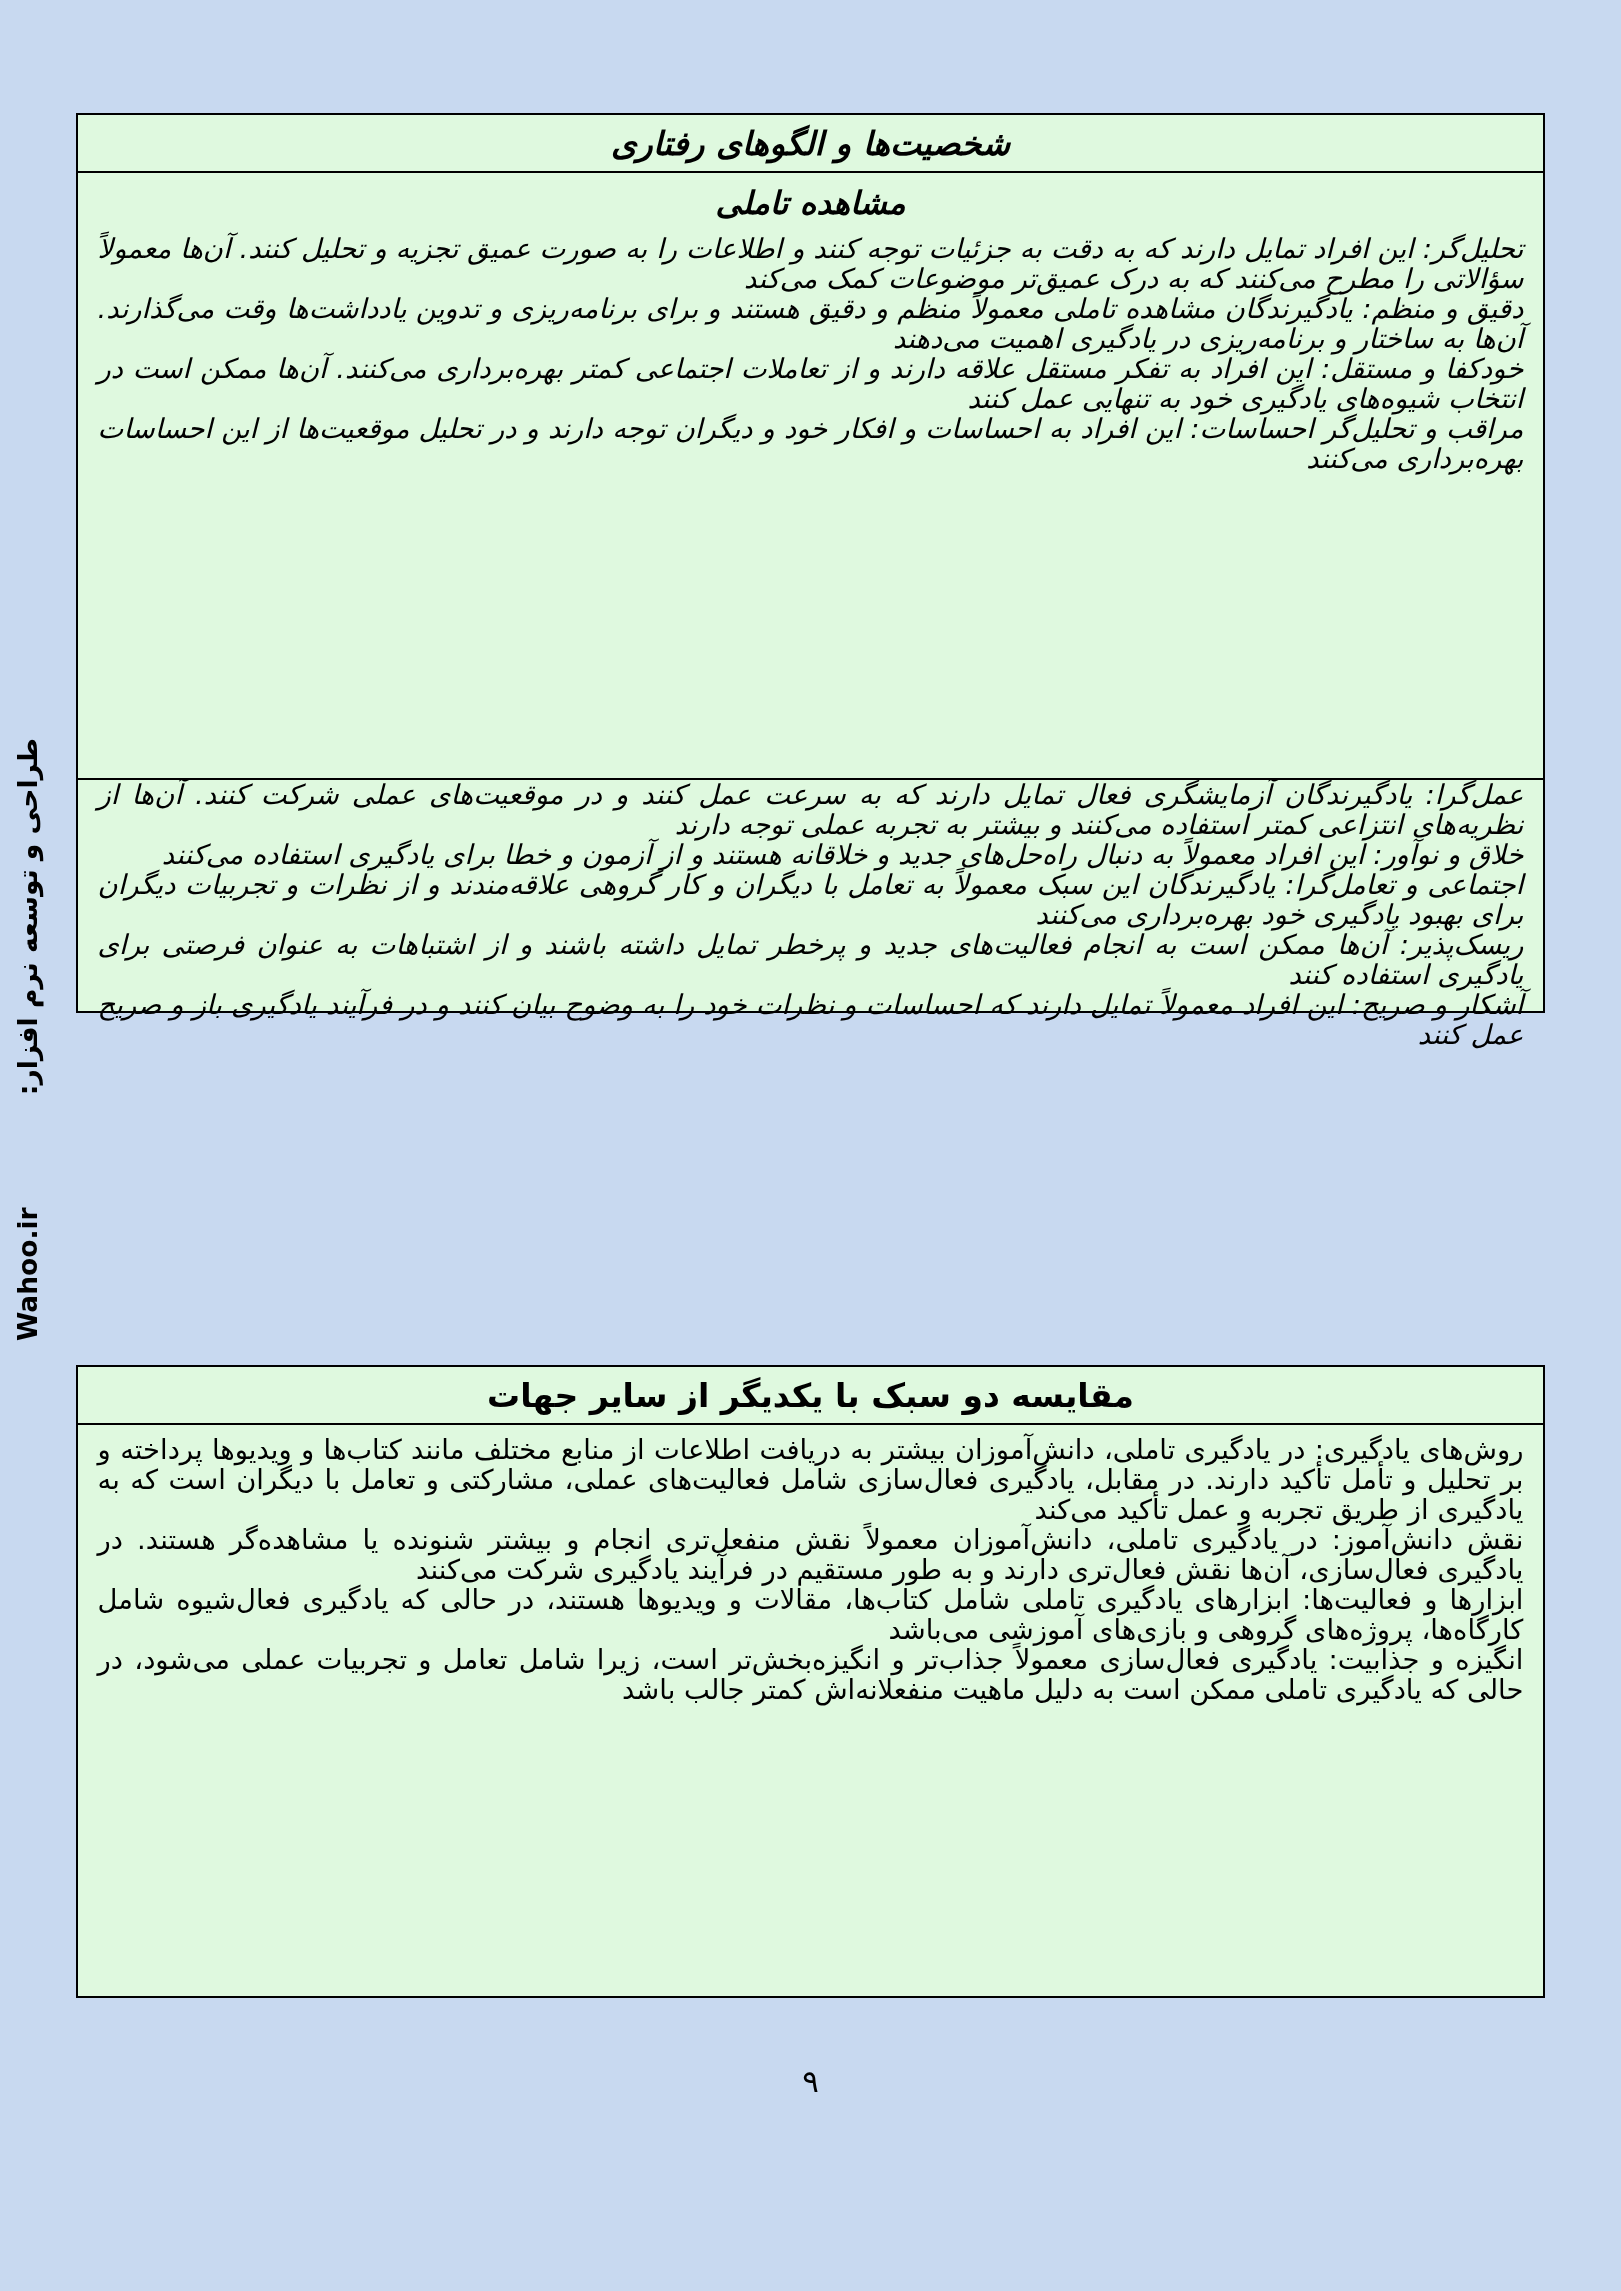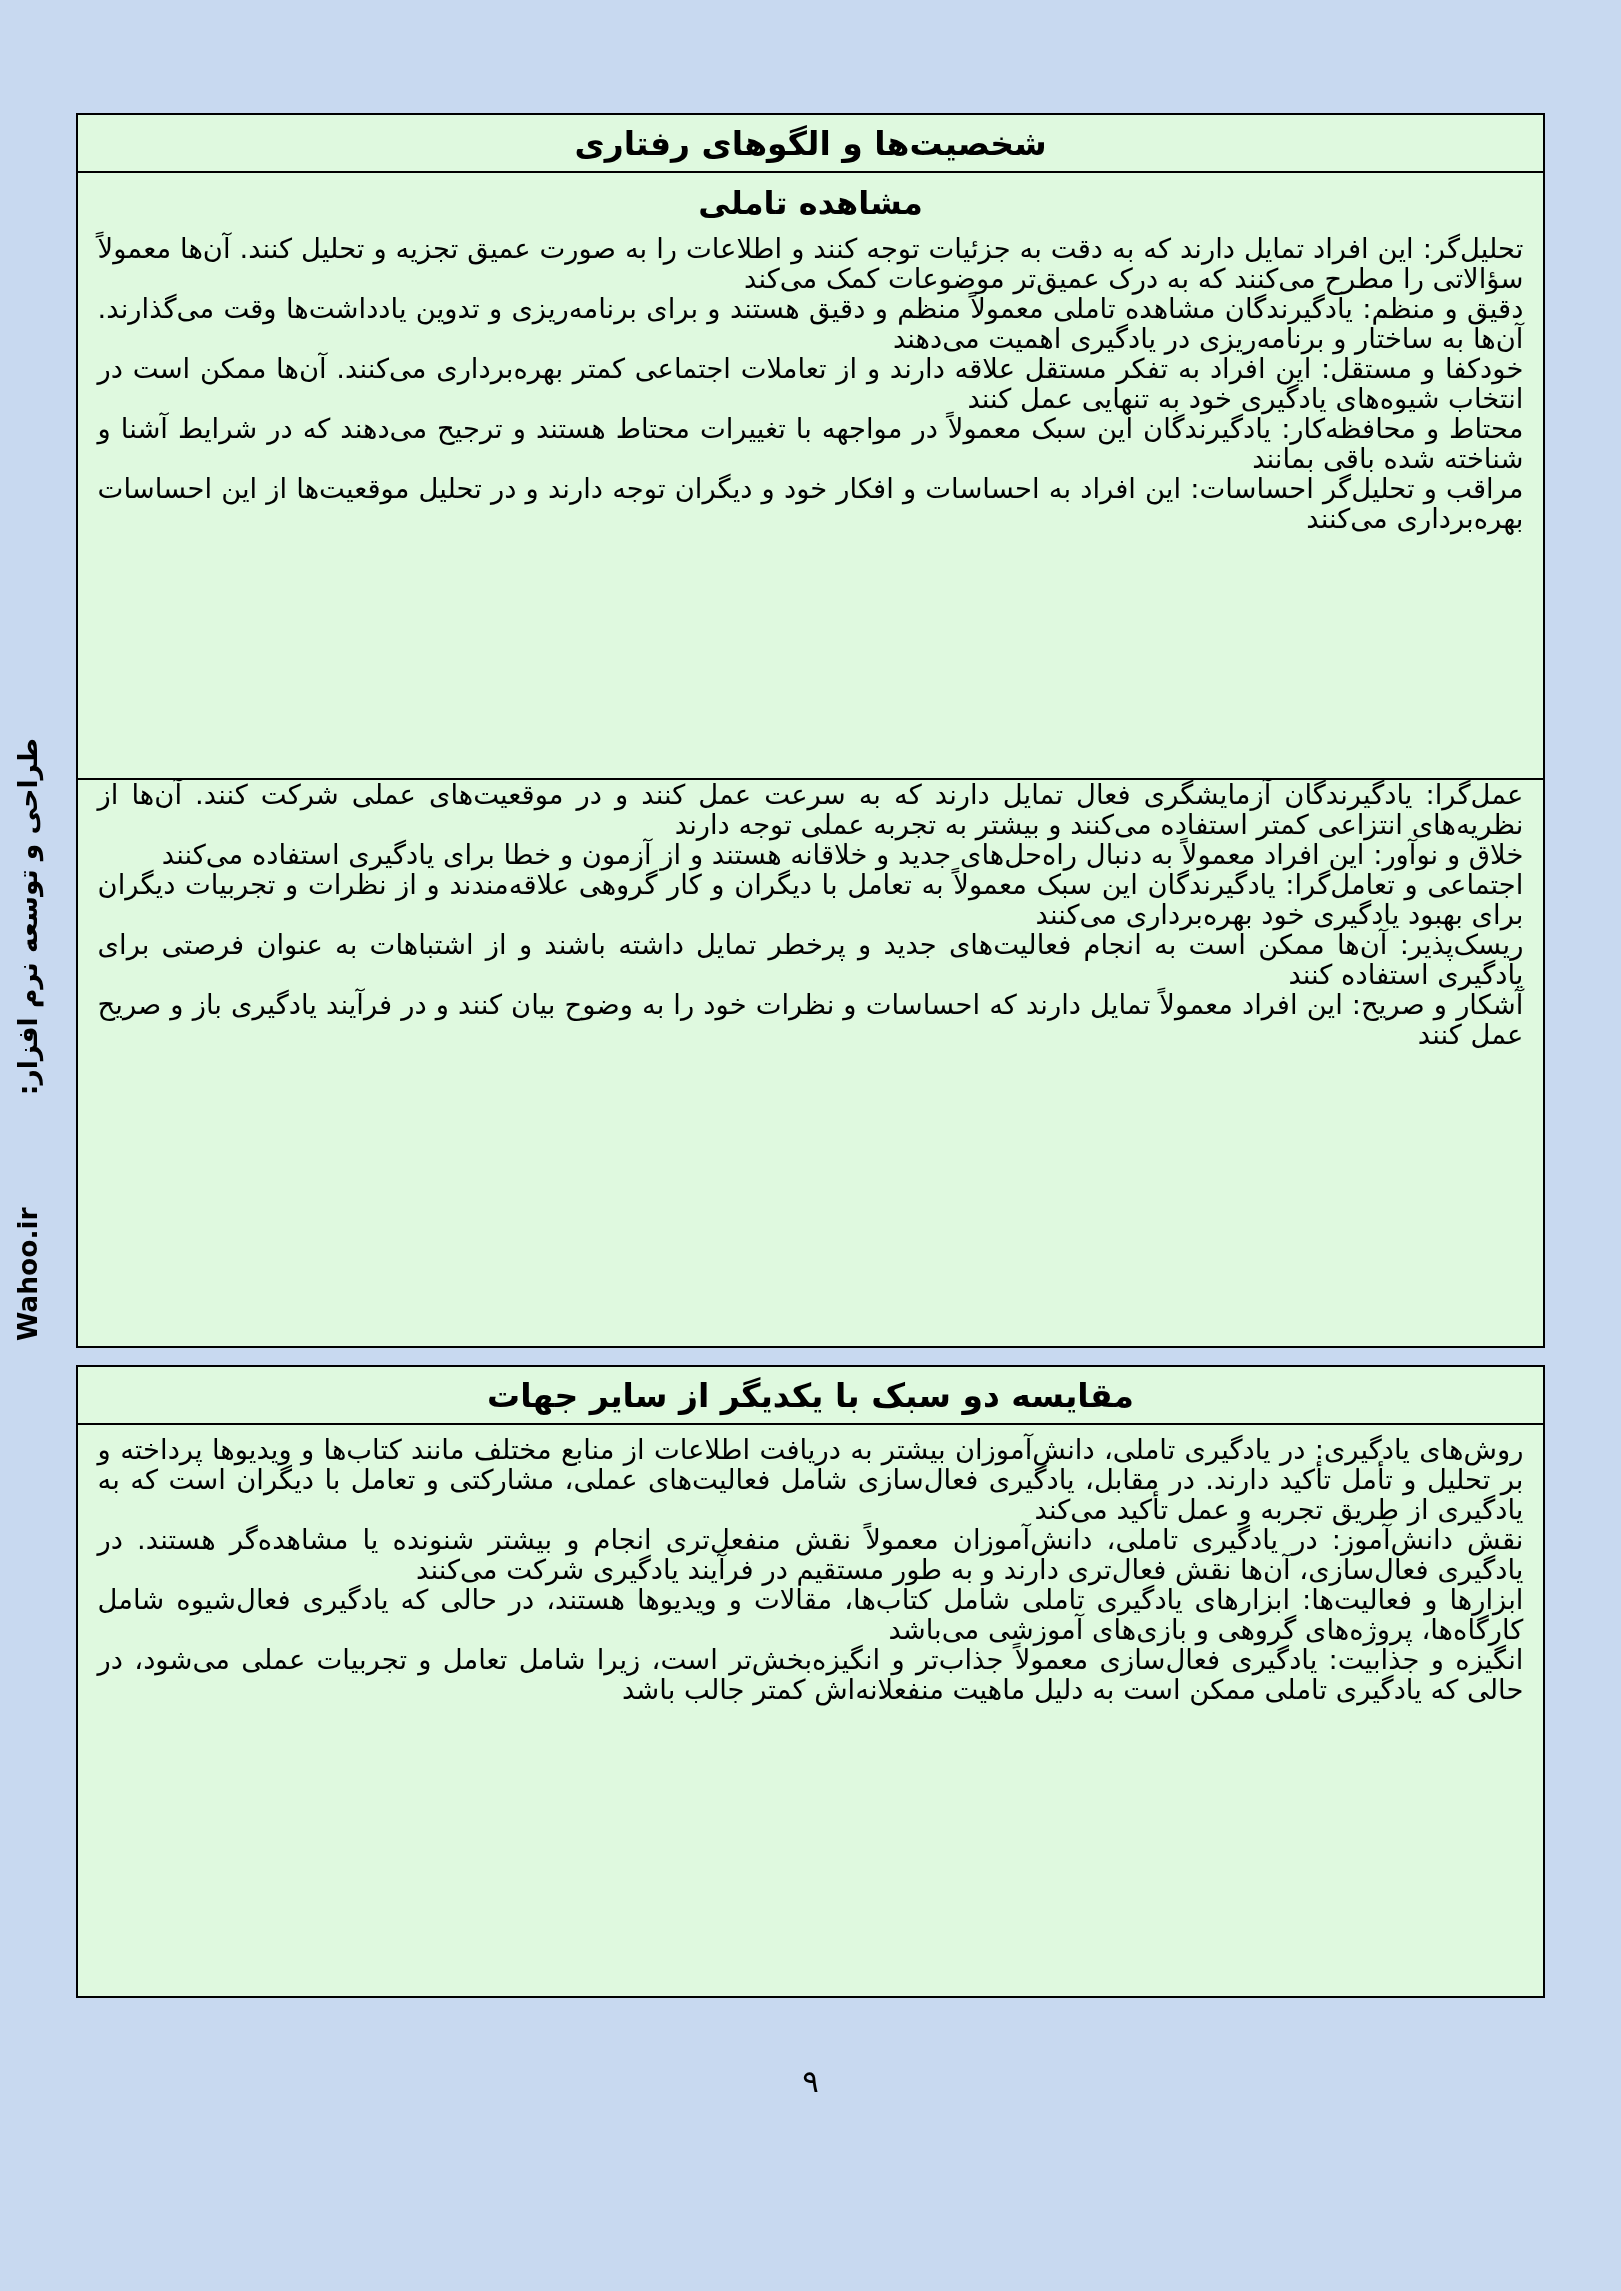--- a/index.html
+++ b/index.html
@@ -16,21 +16,21 @@
     overflow: hidden;
   }
   .panel {
     position: absolute;
     left: 76px;
     width: 1469px;
     box-sizing: border-box;
     background: #dff9df;
     border: 2.9px solid #000;
   }
-  #panel-personality { top: 113px; height: 1235px; }
+  #panel-personality { top: 113px; height: 900px; font-style: italic; }
   #panel-comparison  { top: 1365px; height: 633px; }
 
   .panel-title {
     direction: rtl;
     text-align: center;
     font-weight: bold;
     font-size: 33px;
     line-height: 51px;
     padding: 2.9px 0 2px;
     border-bottom: 2.9px solid #000;
@@ -104,21 +104,20 @@
 </div>
 
 <div class="panel" id="panel-personality">
   <h1 class="panel-title">شخصیت‌ها و الگوهای رفتاری</h1>
 
   <div class="section" id="section-reflective">
     <h2 class="section-heading">مشاهده تاملی</h2>
     <p class="para">تحلیل‌گر: این افراد تمایل دارند که به دقت به جزئیات توجه کنند و اطلاعات را به صورت عمیق تجزیه و تحلیل کنند. آن‌ها معمولاً سؤالاتی را مطرح می‌کنند که به درک عمیق‌تر موضوعات کمک می‌کند</p>
     <p class="para">دقیق و منظم: یادگیرندگان مشاهده تاملی معمولاً منظم و دقیق هستند و برای برنامه‌ریزی و تدوین یادداشت‌ها وقت می‌گذارند. آن‌ها به ساختار و برنامه‌ریزی در یادگیری اهمیت می‌دهند</p>
     <p class="para">خودکفا و مستقل: این افراد به تفکر مستقل علاقه دارند و از تعاملات اجتماعی کمتر بهره‌برداری می‌کنند. آن‌ها ممکن است در انتخاب شیوه‌های یادگیری خود به تنهایی عمل کنند</p>
-    <p class="para">محتاط و محافظه‌کار: یادگیرندگان این سبک معمولاً در مواجهه با تغییرات محتاط هستند و ترجیح می‌دهند که در شرایط آشنا و شناخته شده باقی بمانند</p>
     <p class="para">مراقب و تحلیل‌گر احساسات: این افراد به احساسات و افکار خود و دیگران توجه دارند و در تحلیل موقعیت‌ها از این احساسات بهره‌برداری می‌کنند</p>
   </div>
 
   <div class="section" id="section-active">
     <p class="para">عمل‌گرا: یادگیرندگان آزمایشگری فعال تمایل دارند که به سرعت عمل کنند و در موقعیت‌های عملی شرکت کنند. آن‌ها از نظریه‌های انتزاعی کمتر استفاده می‌کنند و بیشتر به تجربه عملی توجه دارند</p>
     <p class="para">خلاق و نوآور: این افراد معمولاً به دنبال راه‌حل‌های جدید و خلاقانه هستند و از آزمون و خطا برای یادگیری استفاده می‌کنند</p>
     <p class="para">اجتماعی و تعامل‌گرا: یادگیرندگان این سبک معمولاً به تعامل با دیگران و کار گروهی علاقه‌مندند و از نظرات و تجربیات دیگران برای بهبود یادگیری خود بهره‌برداری می‌کنند</p>
     <p class="para">ریسک‌پذیر: آن‌ها ممکن است به انجام فعالیت‌های جدید و پرخطر تمایل داشته باشند و از اشتباهات به عنوان فرصتی برای یادگیری استفاده کنند</p>
     <p class="para">آشکار و صریح: این افراد معمولاً تمایل دارند که احساسات و نظرات خود را به وضوح بیان کنند و در فرآیند یادگیری باز و صریح عمل کنند</p>
   </div>

